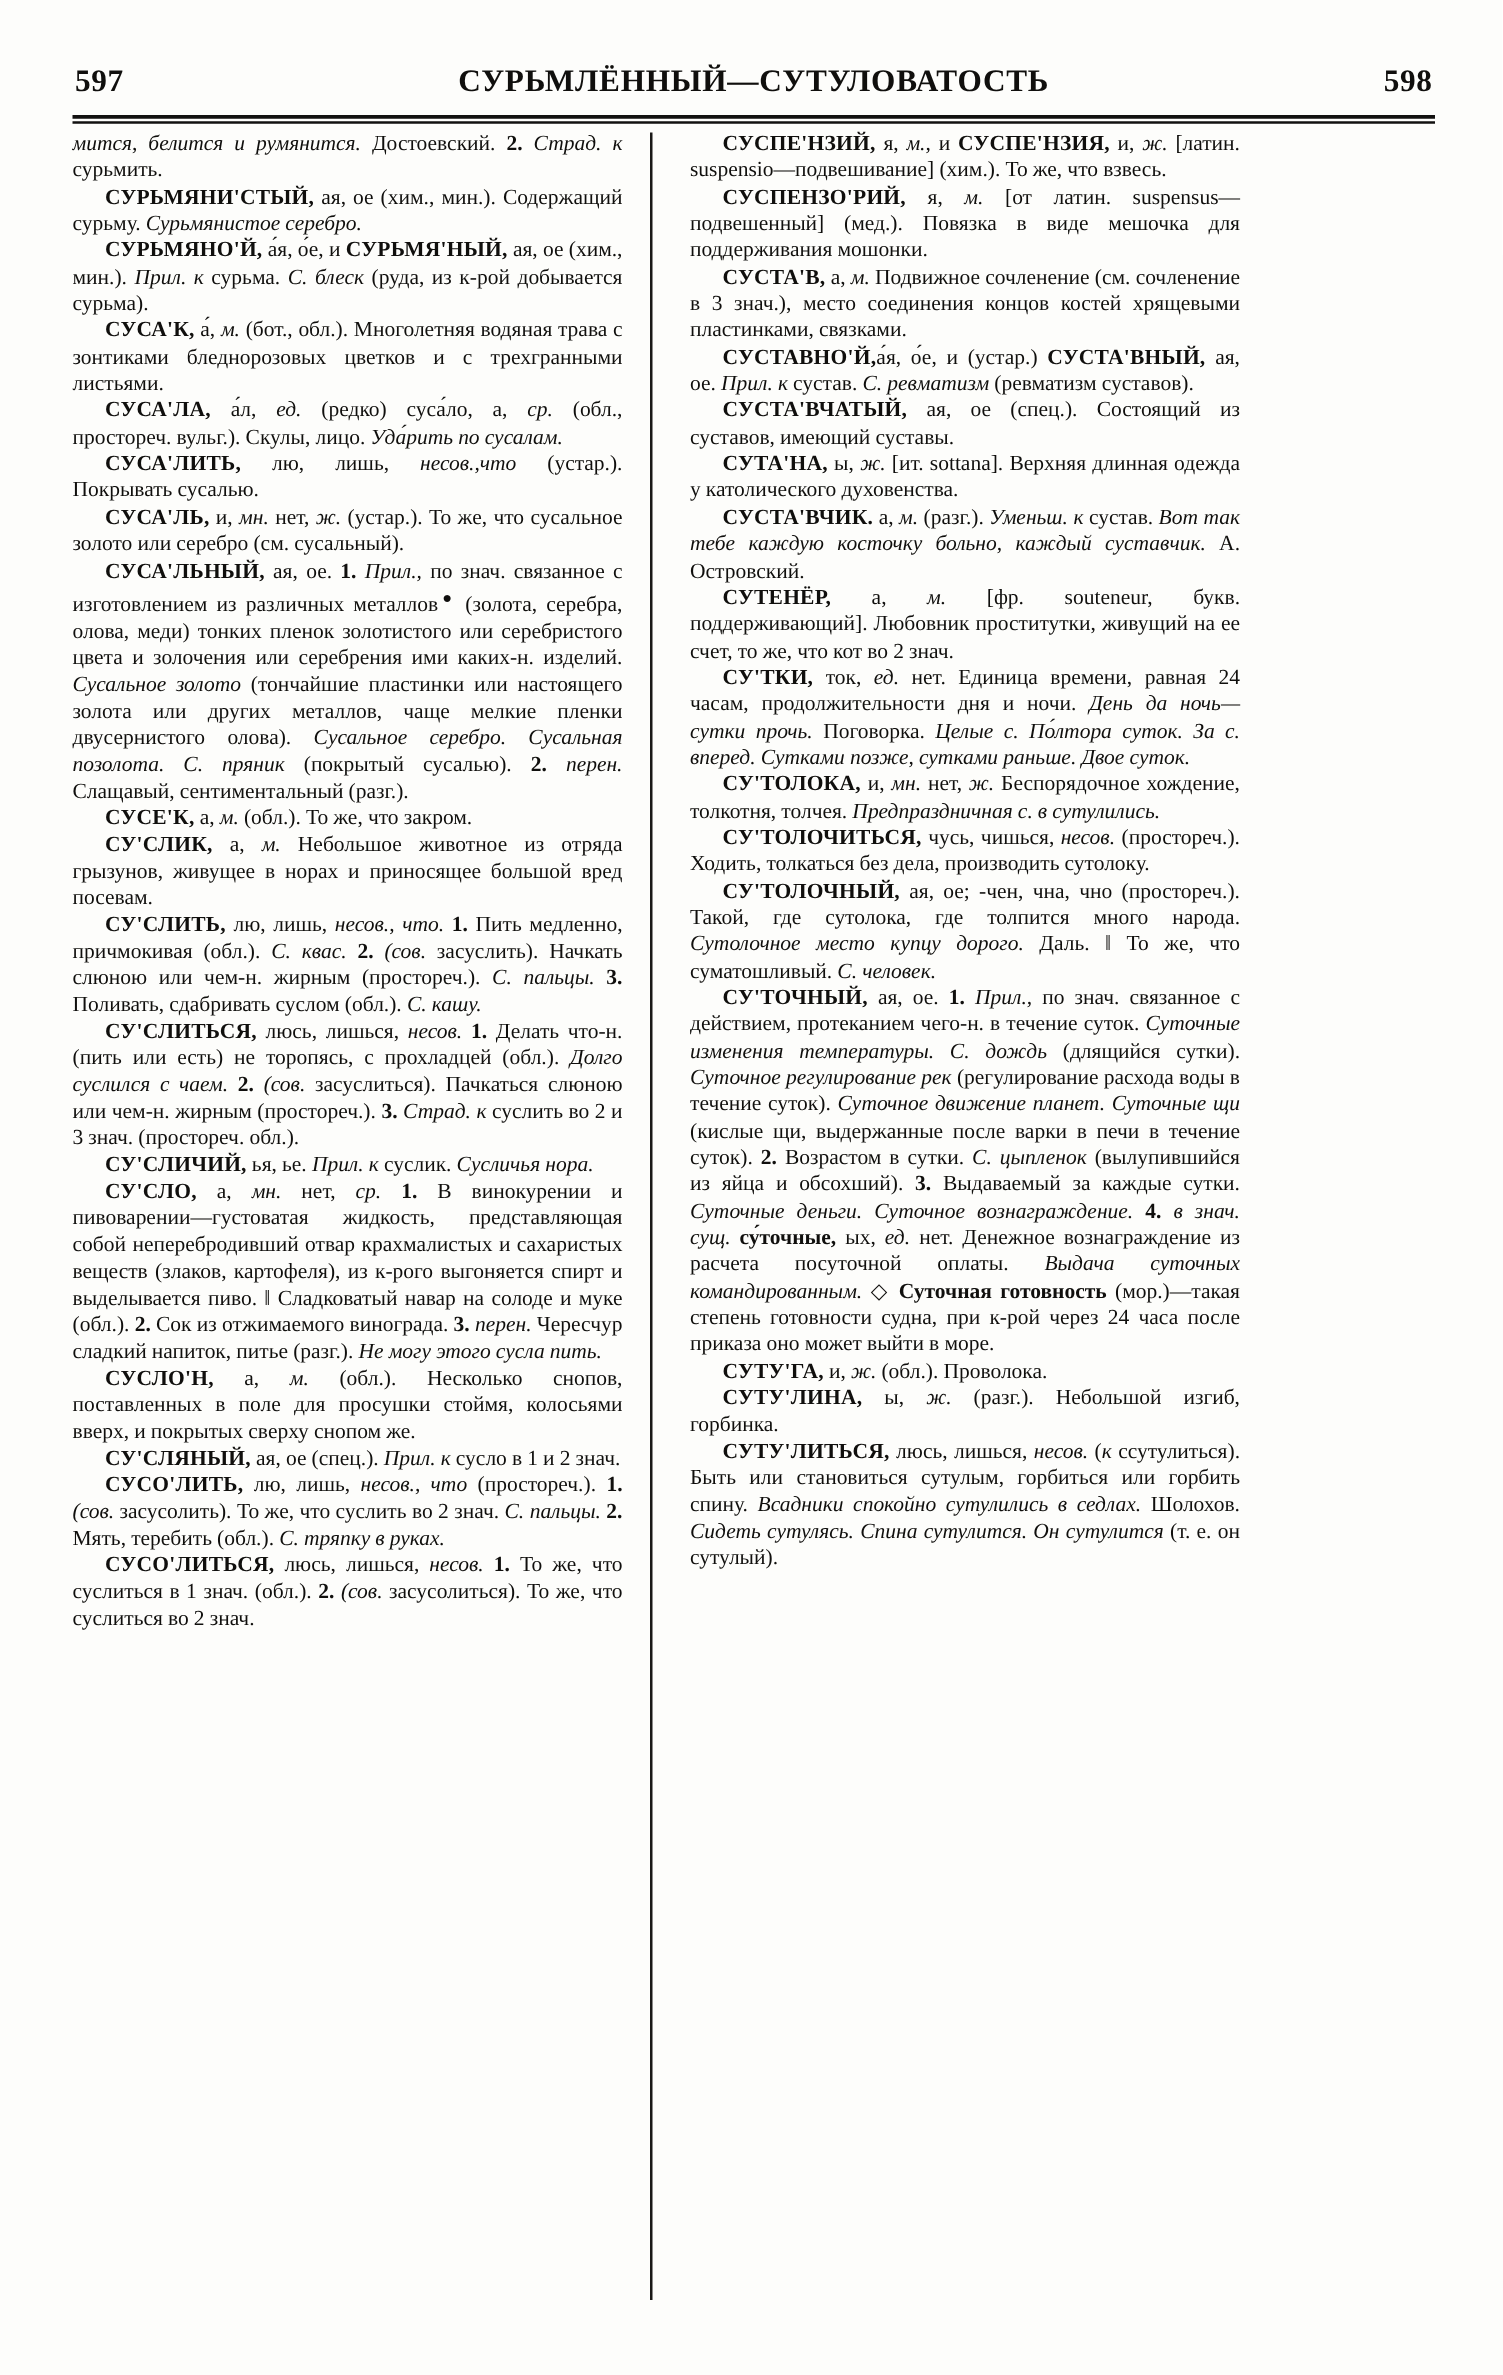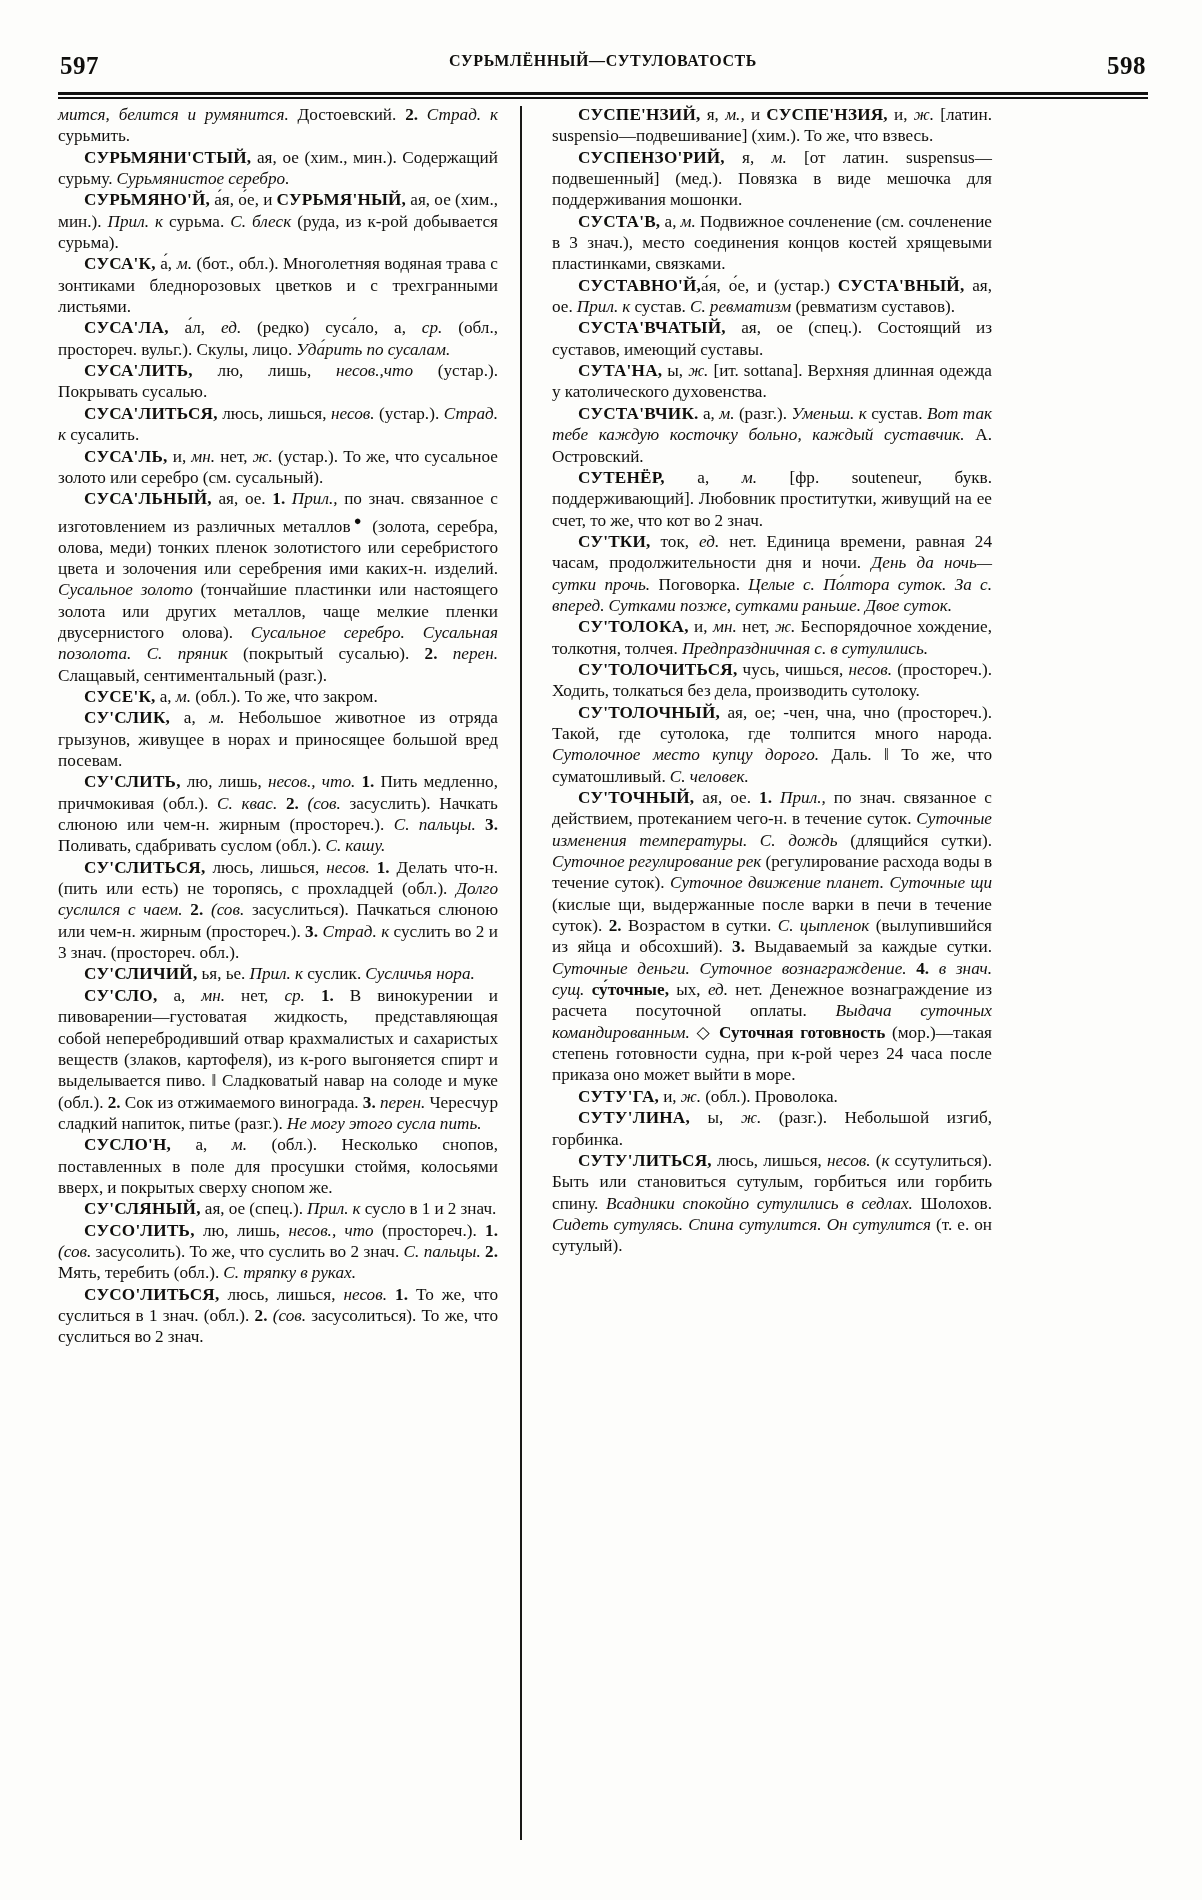--- a/index.html
+++ b/index.html
@@ -31,21 +31,21 @@
     justify-content: space-between;
   }
   .folio {
     font-weight: bold;
     font-size: 25px;
     letter-spacing: 0.5px;
     font-family: "Liberation Serif", "DejaVu Serif", serif;
   }
   .head-title {
     font-weight: bold;
-    font-size: 16px;
+    font-size: 25px;
     letter-spacing: 0.6px;
     text-align: center;
     flex: 1;
     font-family: "Liberation Serif", "DejaVu Serif", serif;
   }
   .rule-wrap {
     position: absolute;
     left: 58px;
     right: 54px;
     top: 92px;
@@ -126,21 +126,20 @@
   </div>
 
   <div class="columns">
     <div class="col col-left" id="col-left">
         <p class="cont"><span class="it">мится, белится и румянится.</span> Достоевский. <span class="b">2.</span> <span class="it">Страд.</span> <span class="it">к</span> сурьмить.</p>
         <p class="entry"><span class="hw">СУРЬМЯНИ'СТЫЙ,</span> ая, ое (хим., мин.). Содержащий сурьму. <span class="it">Сурьмянистое серебро.</span></p>
         <p class="entry"><span class="hw">СУРЬМЯНО'Й,</span> а́я, о́е, и <span class="hw">СУРЬМЯ'НЫЙ,</span> ая, ое (хим., мин.). <span class="it">Прил. к</span> сурьма. <span class="it">С. блеск</span> (руда, из к-рой добывается сурьма).</p>
         <p class="entry"><span class="hw">СУСА'К,</span> а́, <span class="it">м.</span> (бот., обл.). Многолетняя водяная трава с зонтиками бледнорозовых цветков и с трехгранными листьями.</p>
         <p class="entry"><span class="hw">СУСА'ЛА,</span> а́л, <span class="it">ед.</span> (редко) суса́ло, а, <span class="it">ср.</span> (обл., простореч. вульг.). Скулы, лицо. <span class="it">Уда́рить по сусалам.</span></p>
         <p class="entry"><span class="hw">СУСА'ЛИТЬ,</span> лю, лишь, <span class="it">несов.,что</span> (устар.). Покрывать сусалью.</p>
-        <p class="entry"><span class="hw">СУСА'ЛИТЬСЯ,</span> люсь, лишься, <span class="it">несов.</span> (устар.). <span class="it">Страд. к</span> сусалить.</p>
         <p class="entry"><span class="hw">СУСА'ЛЬ,</span> и, <span class="it">мн.</span> нет, <span class="it">ж.</span> (устар.). То же, что сусальное золото или серебро (см. сусальный).</p>
         <p class="entry"><span class="hw">СУСА'ЛЬНЫЙ,</span> ая, ое. <span class="b">1.</span> <span class="it">Прил.,</span> по знач. связанное с изготовлением из различных металлов<span class="sup-dot">●</span> (золота, серебра, олова, меди) тонких пленок золотистого или серебристого цвета и золочения или серебрения ими каких-н. изделий. <span class="it">Сусальное золото</span> (тончайшие пластинки или настоящего золота или других металлов, чаще мелкие пленки двусернистого олова). <span class="it">Сусальное серебро. Сусальная позолота. С. пряник</span> (покрытый сусалью). <span class="b">2.</span> <span class="it">перен.</span> Слащавый, сентиментальный (разг.).</p>
         <p class="entry"><span class="hw">СУСЕ'К,</span> а, <span class="it">м.</span> (обл.). То же, что закром.</p>
         <p class="entry"><span class="hw">СУ'СЛИК,</span> а, <span class="it">м.</span> Небольшое животное из отряда грызунов, живущее в норах и приносящее большой вред посевам.</p>
         <p class="entry"><span class="hw">СУ'СЛИТЬ,</span> лю, лишь, <span class="it">несов., что.</span> <span class="b">1.</span> Пить медленно, причмокивая (обл.). <span class="it">С. квас.</span> <span class="b">2.</span> <span class="it">(сов.</span> засуслить). Начкать слюною или чем-н. жирным (простореч.). <span class="it">С. пальцы.</span> <span class="b">3.</span> Поливать, сдабривать суслом (обл.). <span class="it">С. кашу.</span></p>
         <p class="entry"><span class="hw">СУ'СЛИТЬСЯ,</span> люсь, лишься, <span class="it">несов.</span> <span class="b">1.</span> Делать что-н. (пить или есть) не торопясь, с прохладцей (обл.). <span class="it">Долго суслился с чаем.</span> <span class="b">2.</span> <span class="it">(сов.</span> засуслиться). Пачкаться слюною или чем-н. жирным (простореч.). <span class="b">3.</span> <span class="it">Страд. к</span> суслить во 2 и 3 знач. (простореч. обл.).</p>
         <p class="entry"><span class="hw">СУ'СЛИЧИЙ,</span> ья, ье. <span class="it">Прил. к</span> суслик. <span class="it">Сусличья нора.</span></p>
         <p class="entry"><span class="hw">СУ'СЛО,</span> а, <span class="it">мн.</span> нет, <span class="it">ср.</span> <span class="b">1.</span> В винокурении и пивоварении—густоватая жидкость, представляющая собой неперебродивший отвар крахмалистых и сахаристых веществ (злаков, картофеля), из к-рого выгоняется спирт и выделывается пиво. ‖ Сладковатый навар на солоде и муке (обл.). <span class="b">2.</span> Сок из отжимаемого винограда. <span class="b">3.</span> <span class="it">перен.</span> Чересчур сладкий напиток, питье (разг.). <span class="it">Не могу этого сусла пить.</span></p>
         <p class="entry"><span class="hw">СУСЛО'Н,</span> а, <span class="it">м.</span> (обл.). Несколько снопов, поставленных в поле для просушки стоймя, колосьями вверх, и покрытых сверху снопом же.</p>
         <p class="entry"><span class="hw">СУ'СЛЯНЫЙ,</span> ая, ое (спец.). <span class="it">Прил. к</span> сусло в 1 и 2 знач.</p>

